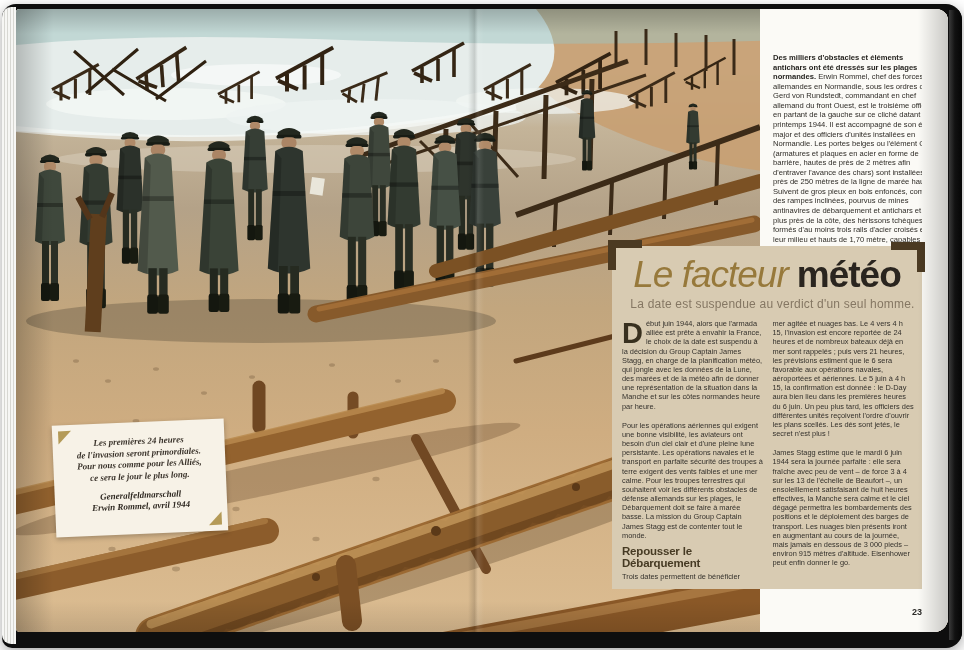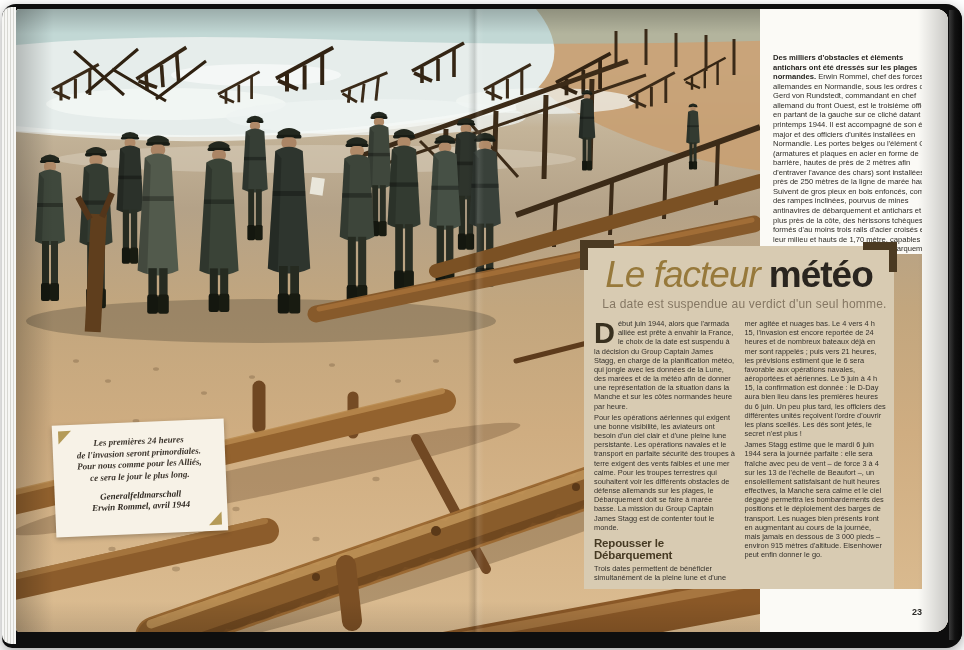--- a/index.html
+++ b/index.html
@@ -30,33 +30,33 @@
   
   .right-margin{position:absolute;left:906px;top:0;width:26px;height:623px;background:#fbfaf6;z-index:4;}
   .caption-panel{position:absolute;left:744px;top:0;width:188px;height:245px;background:#fbfaf6;z-index:4;
         padding:44px 10px 0 13px;box-sizing:border-box;overflow:hidden;}
   .caption-text{font-size:7.6px;line-height:1.26;color:#2e2b26;letter-spacing:0;}
   .caption-text b{font-weight:bold;color:#211f1b;text-align:right;}
   .bottom-panel{position:absolute;left:744px;top:580px;width:188px;height:43px;background:#fbfaf6;z-index:4;}
   .page-number{position:absolute;right:26px;top:18px;font-size:9px;font-weight:bold;color:#2b2a27;}
 
   
-  .article-box{position:absolute;left:568px;top:237px;width:310px;height:343px;background:#d8cbb2;z-index:4;
+  .article-box{position:absolute;left:596px;top:237px;width:310px;height:343px;background:#d8cbb2;z-index:4;
         box-sizing:border-box;}
   .bracket{position:absolute;width:26px;height:22px;z-index:5;}
   .bracket.tl{left:-4px;top:-6px;border-left:8px solid #4b3a22;border-top:8px solid #4b3a22;}
   .bracket.tr{right:-3px;top:-4px;border-right:8px solid #4b3a22;border-top:8px solid #4b3a22;}
   .title-row{text-align:center;margin-top:8px;white-space:nowrap;}
   .title-italic{font-style:italic;font-size:37px;color:#97793b;letter-spacing:-1px;}
   .title-bold{font-weight:bold;font-size:37px;color:#2a251f;margin-left:9px;letter-spacing:-1px;}
   .subtitle{text-align:center;font-size:12px;color:#857763;margin-top:1px;letter-spacing:.2px;padding-left:11px;}
   .cols{display:flex;gap:9px;padding:8px 8px 0 10px;height:262px;overflow:hidden;}
   .col{flex:1;font-size:7.4px;line-height:1.24;color:#33302b;}
   .col p{margin:0 0 0 0;}
-  .col p + p{margin-top:2px;}
+  .col p + p{margin-top:10px;}
   .col-heading{font-weight:bold;font-size:11.5px;line-height:1.04;color:#463a23;margin:6px 0 2px 0;letter-spacing:-.2px;}
   .dropcap{float:left;font-size:29px;line-height:24px;font-weight:bold;color:#38301f;padding:2px 3px 0 0;}
 
   
   .quote-box{position:absolute;left:38px;top:413px;width:172px;height:112px;background:#f7f2e7;z-index:5;
         transform:rotate(-2.4deg);box-shadow:0 2px 5px rgba(0,0,0,.25);box-sizing:border-box;
         padding:14px 6px 0 6px;text-align:center;}
   .q-corner{position:absolute;width:0;height:0;}
   .q-corner.tl{left:6px;top:6px;border-top:13px solid #b49a57;border-right:13px solid transparent;}
   .q-corner.br{right:6px;bottom:6px;border-bottom:13px solid #b49a57;border-left:13px solid transparent;}

